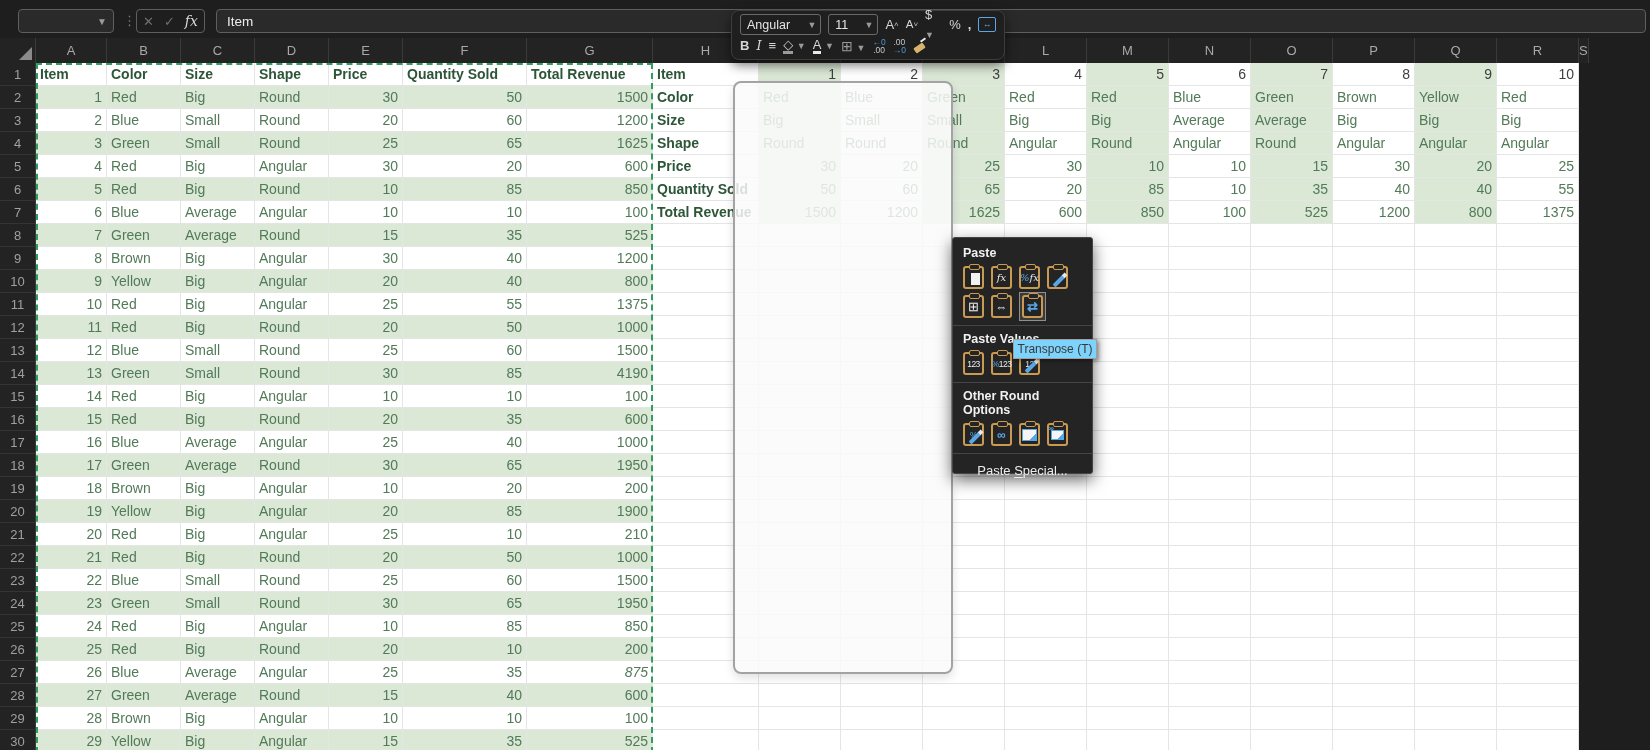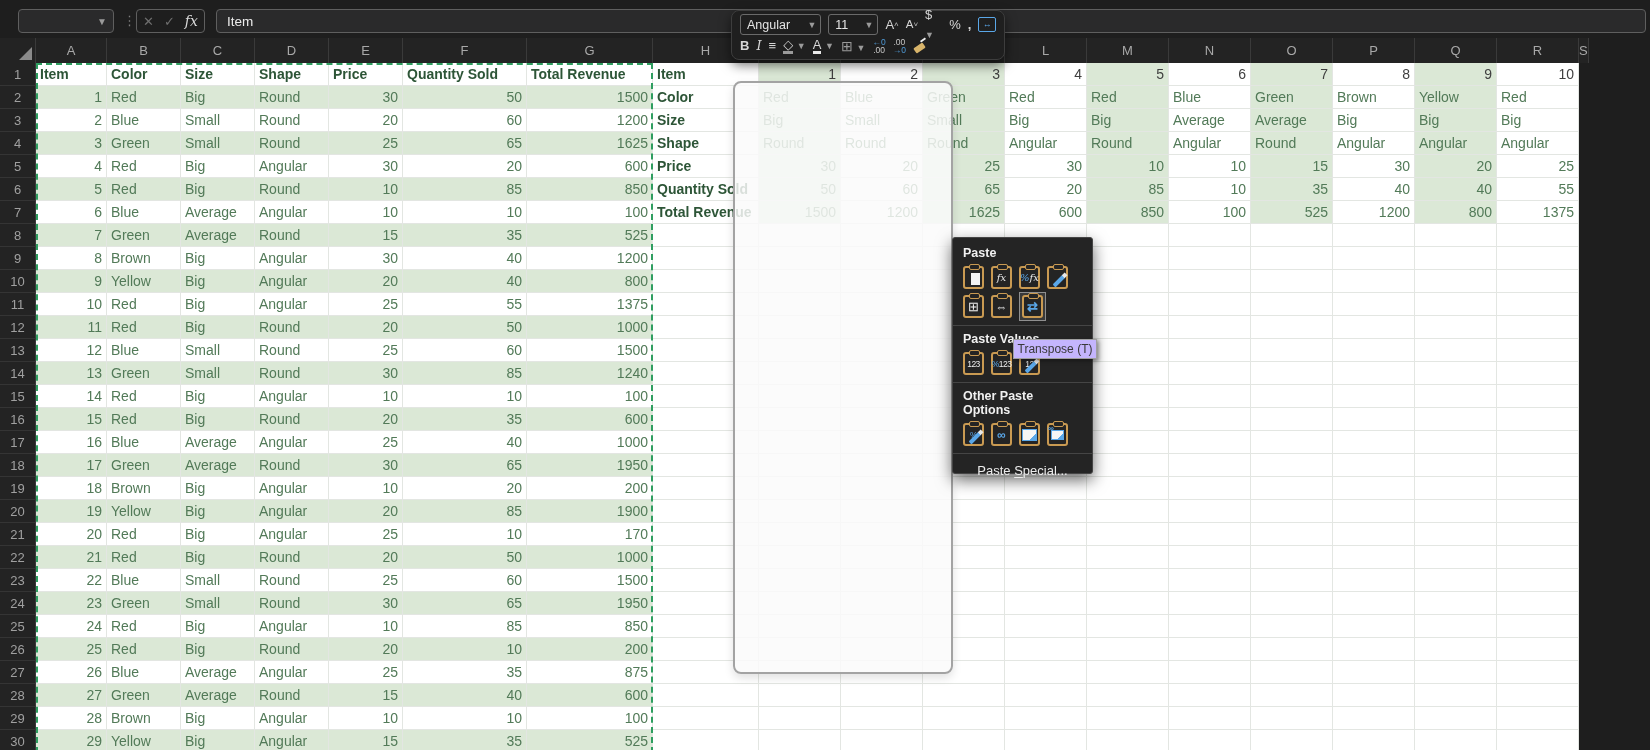--- a/index.html
+++ b/index.html
@@ -90,21 +90,21 @@
   .g-pct{color:#5aa7e8;}
   .page{position:absolute;right:2px;bottom:2px;width:9px;height:12px;background:#f2f2f2;}
   .brushb{position:absolute;width:14px;height:4px;background:#5aa7e8;border-radius:1px;
           transform:rotate(-45deg);right:0px;bottom:4px;}
   .brushb::after{content:"";position:absolute;right:-3px;top:0;width:4px;height:4px;background:#e8e8e8;}
   .pic{width:13px;height:10px;border:1px solid #5aa7e8;background:linear-gradient(315deg,#5aa7e8 30%,#f5f5f5 30%);}
   .hl{border:1px solid #8f8f8f;background:#3a3a3a;padding:2px;margin:-3px 0;}
   .pspecial{text-align:center;font-size:13px;color:#ececec;padding-top:5px;}
   .pspecial u{text-underline-offset:2px;}
 
-  .tooltip{position:absolute;left:1013px;top:339px;width:84px;height:20px;z-index:6;background:#c4b5fd;
+  .tooltip{position:absolute;left:1013px;top:339px;width:84px;height:20px;z-index:6;background:#7dd3fc;
            border:1px solid #9f9f9f;color:#383838;font-size:12px;line-height:18px;text-align:center;
            box-sizing:border-box;box-shadow:2px 2px 4px rgba(0,0,0,0.35);}
 </style>
 </head>
 <body>
 
 <div class="stage">
 
   <div class="namebox">
     <span></span>
@@ -417,21 +417,21 @@
         <div class="c" style="width: 82px;"></div>
       </div>
       <div class="grow">
         <div class="rh" style="width: 36px;">14</div>
         <div class="c band num" style="width: 71px;">13</div>
         <div class="c band" style="width: 74px;">Green</div>
         <div class="c band" style="width: 74px;">Small</div>
         <div class="c band" style="width: 74px;">Round</div>
         <div class="c band num" style="width: 74px;">30</div>
         <div class="c band num" style="width: 124px;">85</div>
-        <div class="c band num" style="width: 126px;">1240</div>
+        <div class="c band num" style="width: 126px;">4190</div>
         <div class="c" style="width: 106px;"></div>
         <div class="c" style="width: 82px;"></div>
         <div class="c" style="width: 82px;"></div>
         <div class="c" style="width: 82px;"></div>
         <div class="c" style="width: 82px;"></div>
         <div class="c" style="width: 82px;"></div>
         <div class="c" style="width: 82px;"></div>
         <div class="c" style="width: 82px;"></div>
         <div class="c" style="width: 82px;"></div>
         <div class="c" style="width: 82px;"></div>
@@ -564,21 +564,21 @@
         <div class="c" style="width: 82px;"></div>
       </div>
       <div class="grow">
         <div class="rh" style="width: 36px;">21</div>
         <div class="c num" style="width: 71px;">20</div>
         <div class="c" style="width: 74px;">Red</div>
         <div class="c" style="width: 74px;">Big</div>
         <div class="c" style="width: 74px;">Angular</div>
         <div class="c num" style="width: 74px;">25</div>
         <div class="c num" style="width: 124px;">10</div>
-        <div class="c num" style="width: 126px;">170</div>
+        <div class="c num" style="width: 126px;">210</div>
         <div class="c" style="width: 106px;"></div>
         <div class="c" style="width: 82px;"></div>
         <div class="c" style="width: 82px;"></div>
         <div class="c" style="width: 82px;"></div>
         <div class="c" style="width: 82px;"></div>
         <div class="c" style="width: 82px;"></div>
         <div class="c" style="width: 82px;"></div>
         <div class="c" style="width: 82px;"></div>
         <div class="c" style="width: 82px;"></div>
         <div class="c" style="width: 82px;"></div>
@@ -690,21 +690,21 @@
         <div class="c" style="width: 82px;"></div>
       </div>
       <div class="grow">
         <div class="rh" style="width: 36px;">27</div>
         <div class="c num" style="width: 71px;">26</div>
         <div class="c" style="width: 74px;">Blue</div>
         <div class="c" style="width: 74px;">Average</div>
         <div class="c" style="width: 74px;">Angular</div>
         <div class="c num" style="width: 74px;">25</div>
         <div class="c num" style="width: 124px;">35</div>
-        <div class="c num" style="width: 126px;">875</div>
+        <div class="c num" style="width: 126px; font-style: italic;">875</div>
         <div class="c" style="width: 106px;"></div>
         <div class="c" style="width: 82px;"></div>
         <div class="c" style="width: 82px;"></div>
         <div class="c" style="width: 82px;"></div>
         <div class="c" style="width: 82px;"></div>
         <div class="c" style="width: 82px;"></div>
         <div class="c" style="width: 82px;"></div>
         <div class="c" style="width: 82px;"></div>
         <div class="c" style="width: 82px;"></div>
         <div class="c" style="width: 82px;"></div>
@@ -844,21 +844,21 @@
         </div>
         <div class="clip">
           <span class="g-white g-sm"><span class="g-pct">%</span>123</span>
         </div>
         <div class="clip">
           <span class="g-white g-sm">12</span>
           <span class="brushb"></span>
         </div>
       </div>
     <div class="sep"></div>
-    <div class="sec-title">Other Paste Options</div>
+    <div class="sec-title">Other Round Options</div>
     <div class="irow" id="row-other">
         <div class="clip">
           <span class="g-white g-sm"><span class="g-pct">%</span></span>
           <span class="brushb"></span>
         </div>
         <div class="clip">
           <span class="g-blue" style="font-size:12px">∞</span>
         </div>
         <div class="clip">
           <span class="pic"></span>

